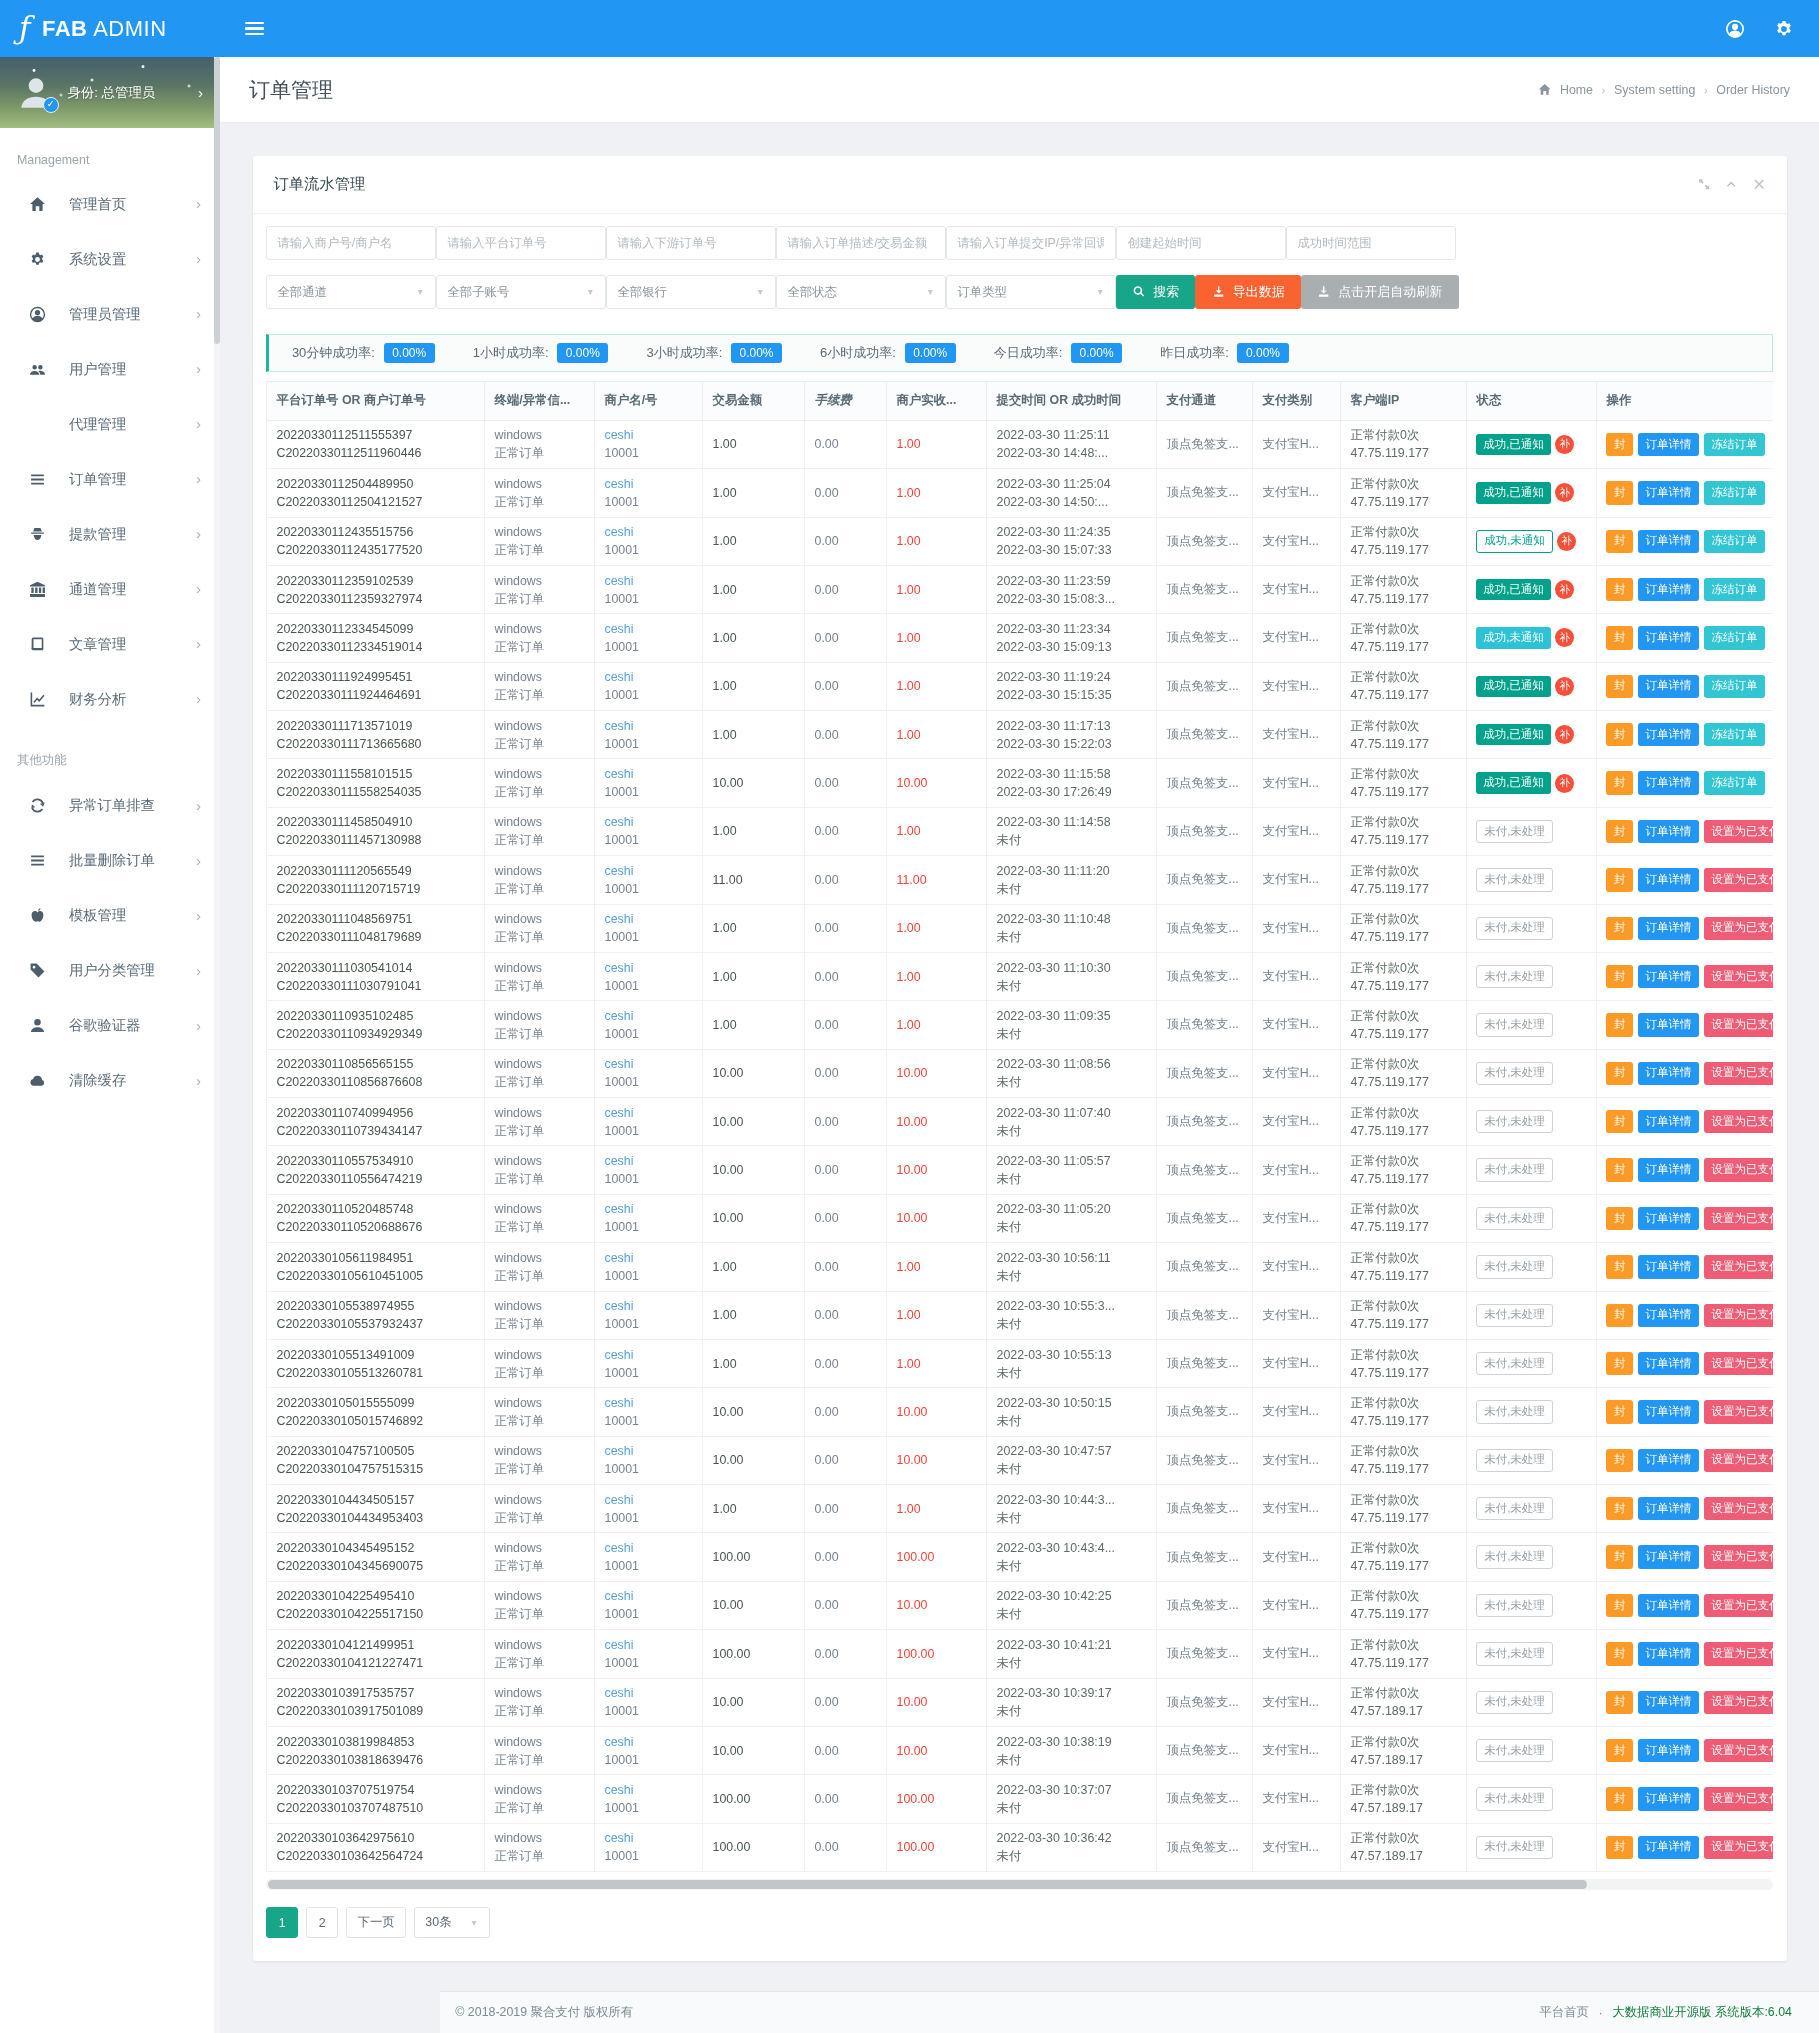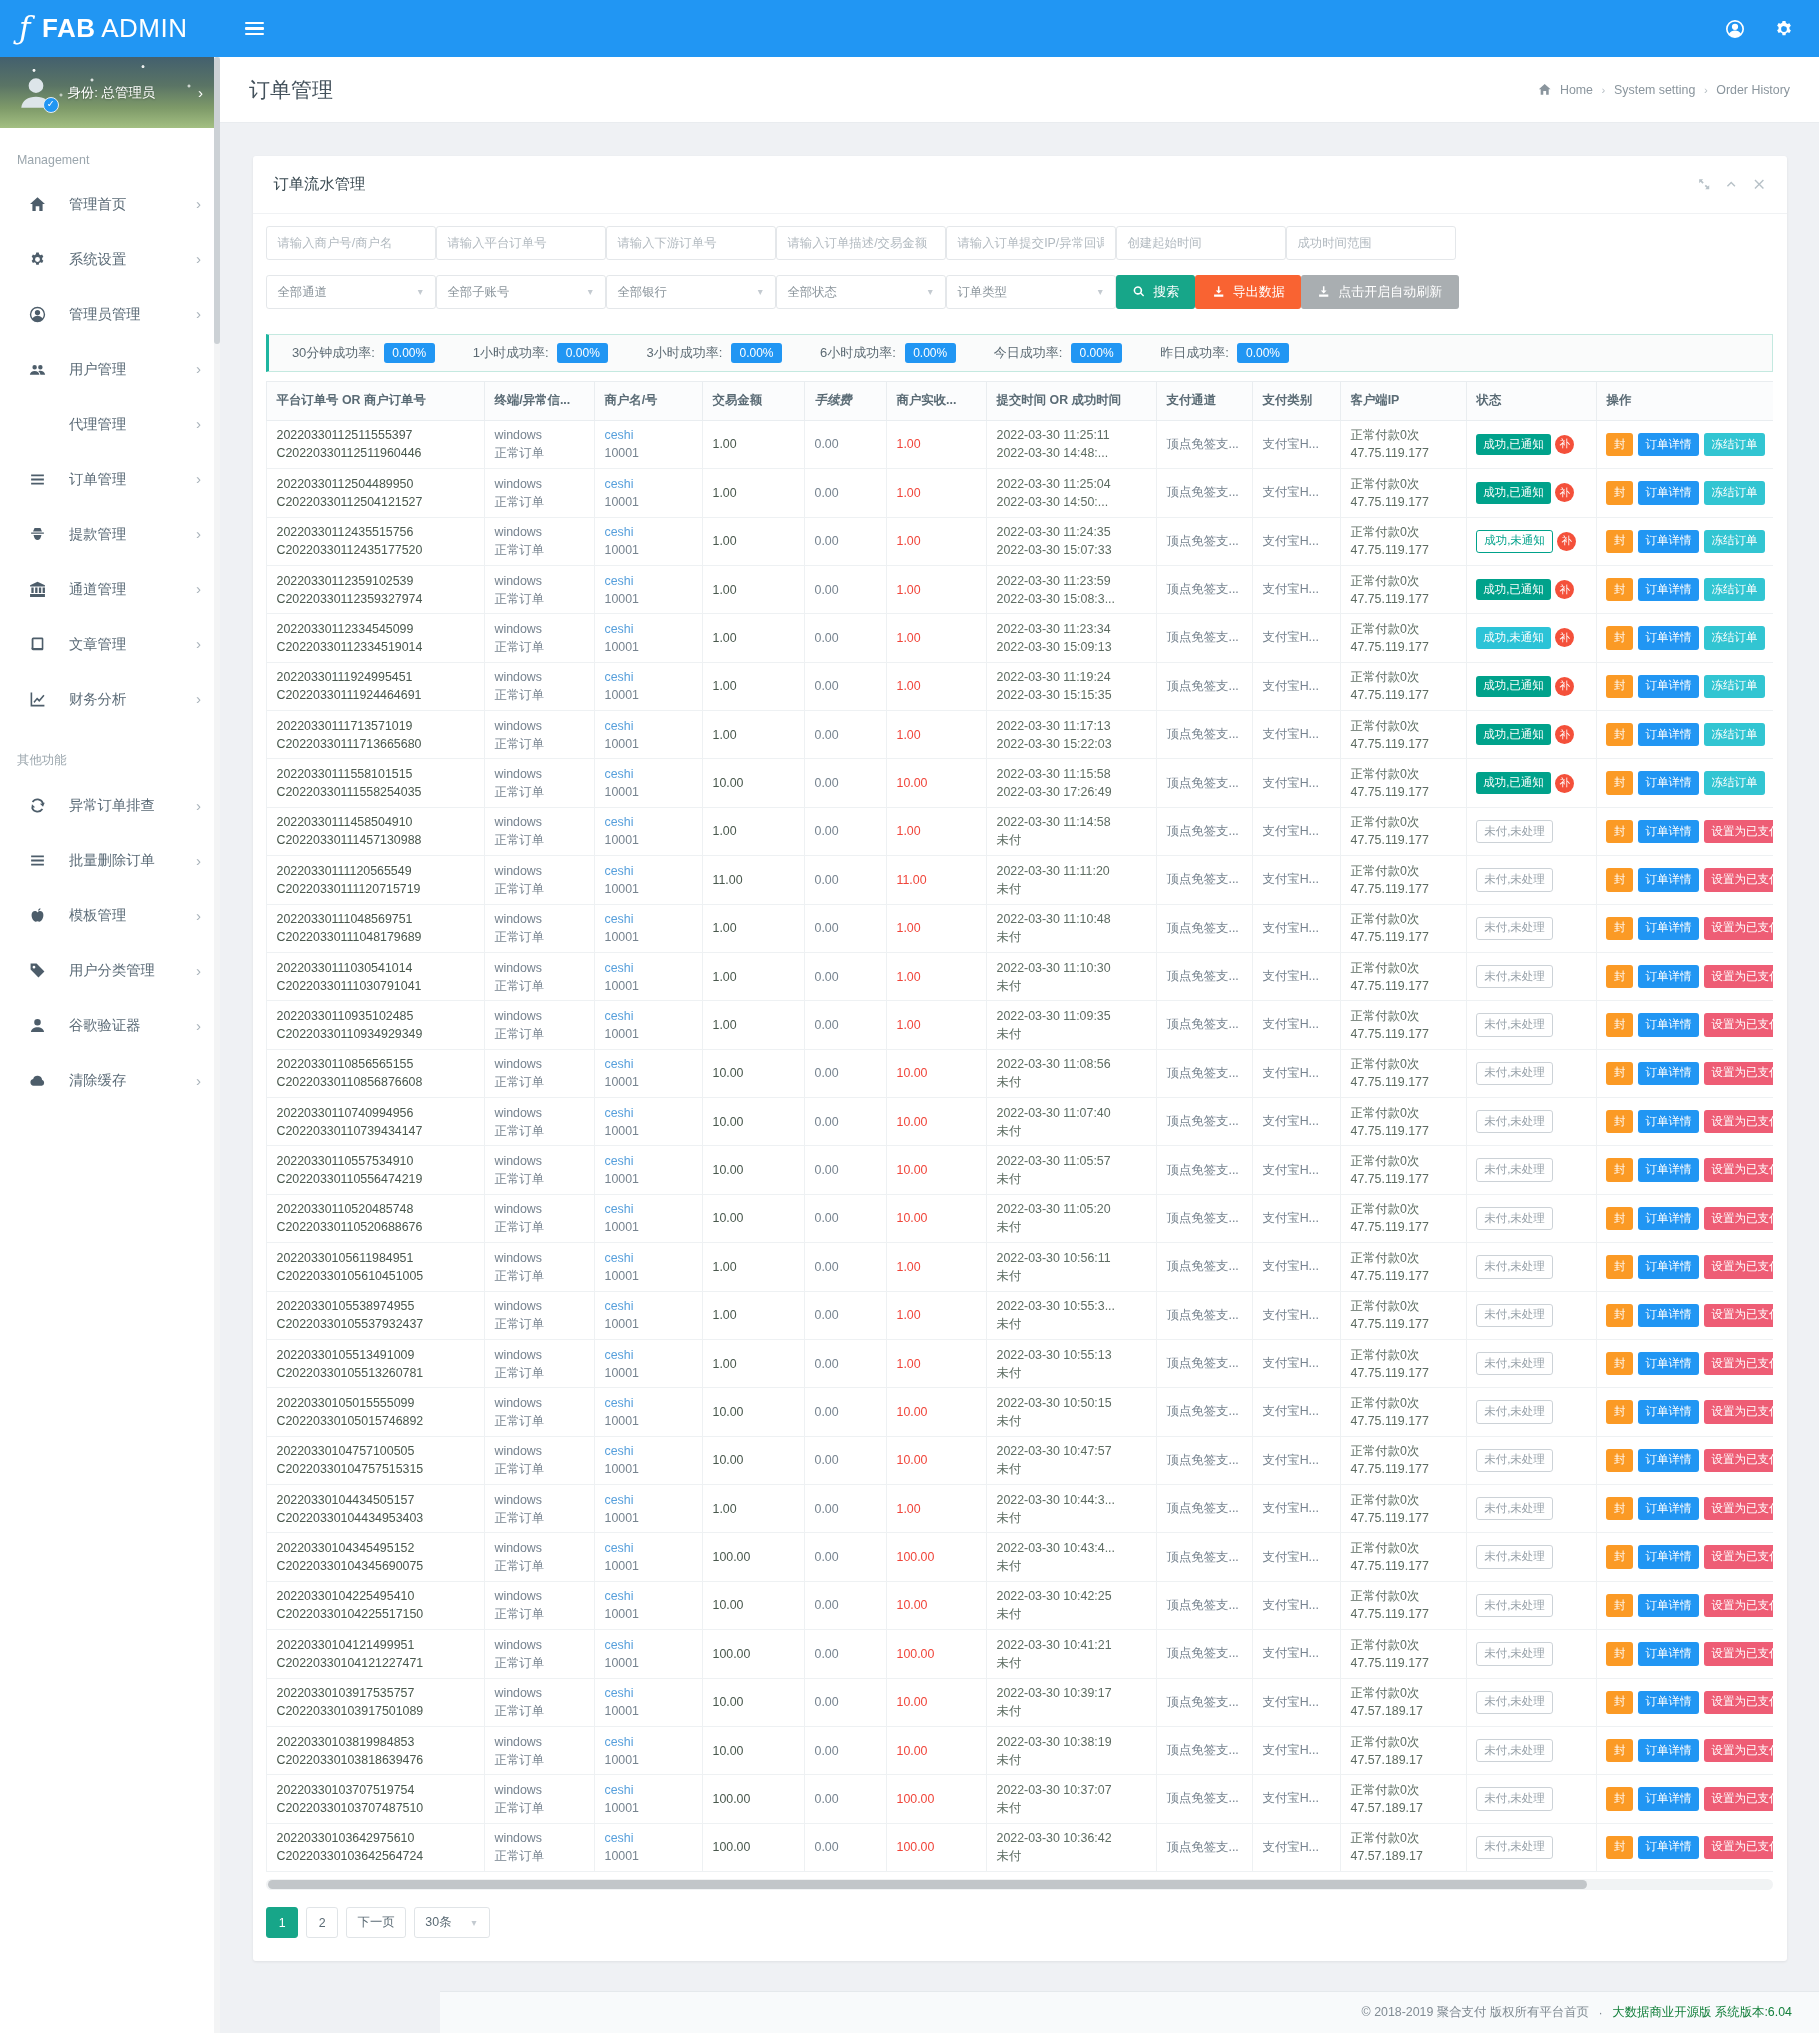--- a/index.html
+++ b/index.html
@@ -5,21 +5,21 @@
 <style>
   *{box-sizing:border-box;margin:0;padding:0}
   html,body{width:1819px;height:2033px}
   body{font-family:"Liberation Sans","DejaVu Sans",sans-serif;background:#eff1f4;overflow:hidden;position:relative;font-size:12.4px}
   svg{display:block;fill:currentColor}
 
   
   .navbar{position:absolute;top:0;left:0;right:0;height:57px;background:#2196f3;display:flex;z-index:9}
   .brand{width:220px;display:flex;align-items:center;padding-left:19px;gap:11.5px;color:#fff}
   .brand-logo{font-family:"DejaVu Serif",serif;font-style:italic;font-size:31px;line-height:1}
-  .brand-text{font-size:26px;letter-spacing:0.5px;font-weight:300}
+  .brand-text{font-size:22px;letter-spacing:0.5px;font-weight:300}
   .brand-text b{font-weight:bold;margin-right:5.7px}
   .nav-main{flex:1;display:flex;align-items:center;justify-content:space-between;padding:0 25px}
   .hamburger{width:19px;cursor:pointer}
   .hamburger span{display:block;height:2.4px;background:#fff;margin:3.3px 0;border-radius:1px}
   .nav-icons{display:flex;gap:29px;color:#fff}
   .nav-icons .nico{width:20px;height:20px;cursor:pointer}
   .nav-icons svg{width:20px;height:20px}
 
   
   .sidebar{position:absolute;top:57px;left:0;width:220px;bottom:0;background:#fff;box-shadow:inset -1px 0 0 #ebebeb}
@@ -111,21 +111,21 @@
   .hscroll{margin:6.7px 13.4px 0;height:11.5px;background:#f1f3f4;border-radius:5.7px;position:relative;cursor:pointer}
   .hthumb{position:absolute;left:1.9px;top:1px;height:9.6px;width:1319px;background:#c2c6c9;border-radius:4.8px}
 
   
   .pagination{display:flex;align-items:center;gap:7.6px;padding:17px 13.4px 23px}
   .pg{min-width:32.5px;height:31px;border:1px solid #e0e4e7;border-radius:2.9px;display:inline-flex;align-items:center;justify-content:center;color:#5a6a74;font-size:12.4px;background:#fff;padding:0 10.5px;cursor:pointer}
   .pg.active{background:#17a689;border-color:#17a689;color:#fff}
   .pg-select{width:76px;justify-content:space-between}
 
   
-  .footer{position:absolute;left:220px;right:0;bottom:0;height:42px;background:#f8fafb;border-top:1px solid #e5e9ec;display:flex;align-items:center;justify-content:flex-end;padding:0 27px 0 15.3px;font-size:12.4px;color:#808b93}
+  .footer{position:absolute;left:220px;right:0;bottom:0;height:42px;background:#f8fafb;border-top:1px solid #e5e9ec;display:flex;align-items:center;justify-content:space-between;padding:0 27px 0 15.3px;font-size:12.4px;color:#808b93}
   .footer-right{display:flex;gap:9.6px;align-items:center}
   .footer-right .ver{color:#15803d}
 </style>
 </head>
 <body>
 
 <div class="navbar">
   <div class="brand">
     <span class="brand-logo">ƒ</span>
     <span class="brand-text"><b>FAB</b><span>ADMIN</span></span>

